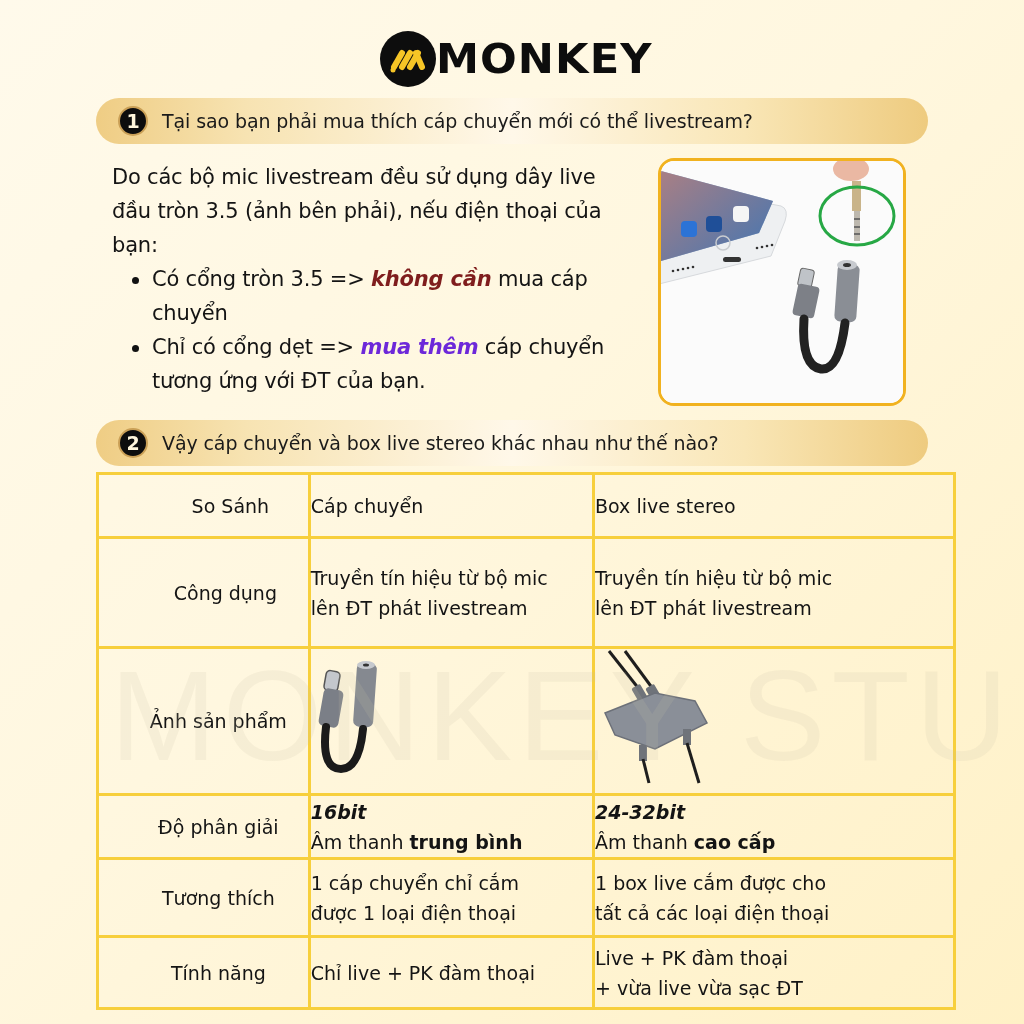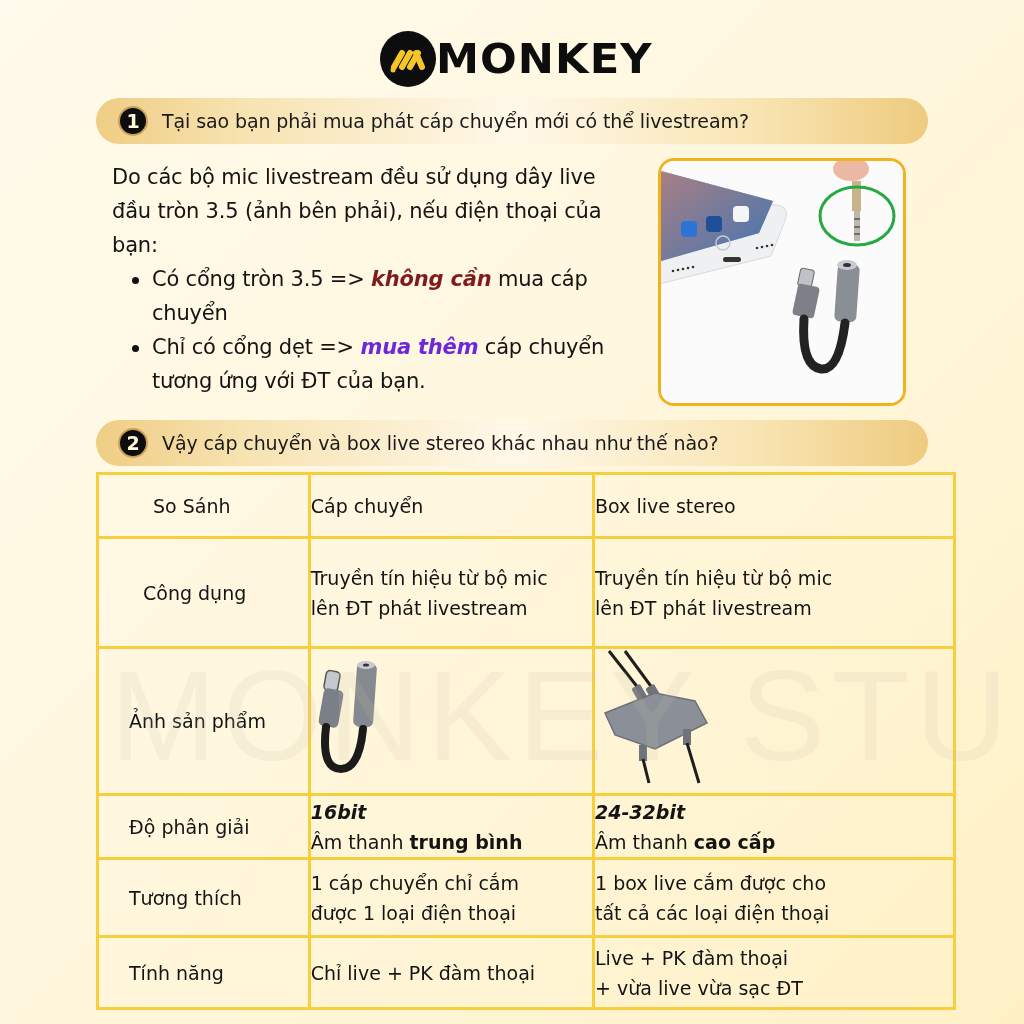--- a/index.html
+++ b/index.html
@@ -80,21 +80,21 @@
   }
   .compare-table col.c1 { width: 210px; }
   .compare-table col.c2 { width: 282px; }
   .compare-table col.c3 { width: 358px; }
   .r-head td { height: 64px; }
   .r-use td { height: 110px; }
   .r-img td { height: 136px; }
   .r-res td { height: 64px; }
   .r-compat td { height: 78px; }
   .r-feat td { height: 72px; }
-  .compare-table td.rowlabel { text-align: left; padding-left: 30px; }
+  .compare-table td.rowlabel { text-align: center; padding-left: 30px; }
   .bi { font-weight: 700; font-style: italic; }
   .b { font-weight: 700; }
 
   .watermark {
     position: absolute; left: 110px; top: 648px; width: 820px; height: 136px;
     font-family: "Liberation Sans", sans-serif; font-size: 128px; line-height: 136px;
     color: rgba(200, 190, 170, 0.16); letter-spacing: 6px; white-space: nowrap;
     pointer-events: none; font-weight: 400;
   }
 </style>
@@ -111,21 +111,21 @@
         <line x1="36" y1="22" x2="42" y2="36"></line>
       </g>
       <circle cx="13" cy="39" r="2.5" fill="#f6c526"></circle>
     </svg>
   </div>
   <div class="logo-text">MONKEY</div>
 </div>
 
 <div class="section-bar s1">
   <div class="num-badge">1</div>
-  <div class="section-title">Tại sao bạn phải mua phát cáp chuyển mới có thể livestream?</div>
+  <div class="section-title">Tại sao bạn phải mua thích cáp chuyển mới có thể livestream?</div>
 </div>
 
 <div class="intro">
   <p>Do các bộ mic livestream đều sử dụng dây live đầu tròn 3.5 (ảnh bên phải), nếu điện thoại của bạn:</p>
   <ul>
     <li><span>Có cổng tròn 3.5 =&gt; </span><span class="hl-red">không cần</span><span> mua cáp chuyển</span></li>
     <li><span>Chỉ có cổng dẹt =&gt; </span><span class="hl-green">mua thêm</span><span> cáp chuyển tương ứng với ĐT của bạn.</span></li>
   </ul>
 </div>
 

